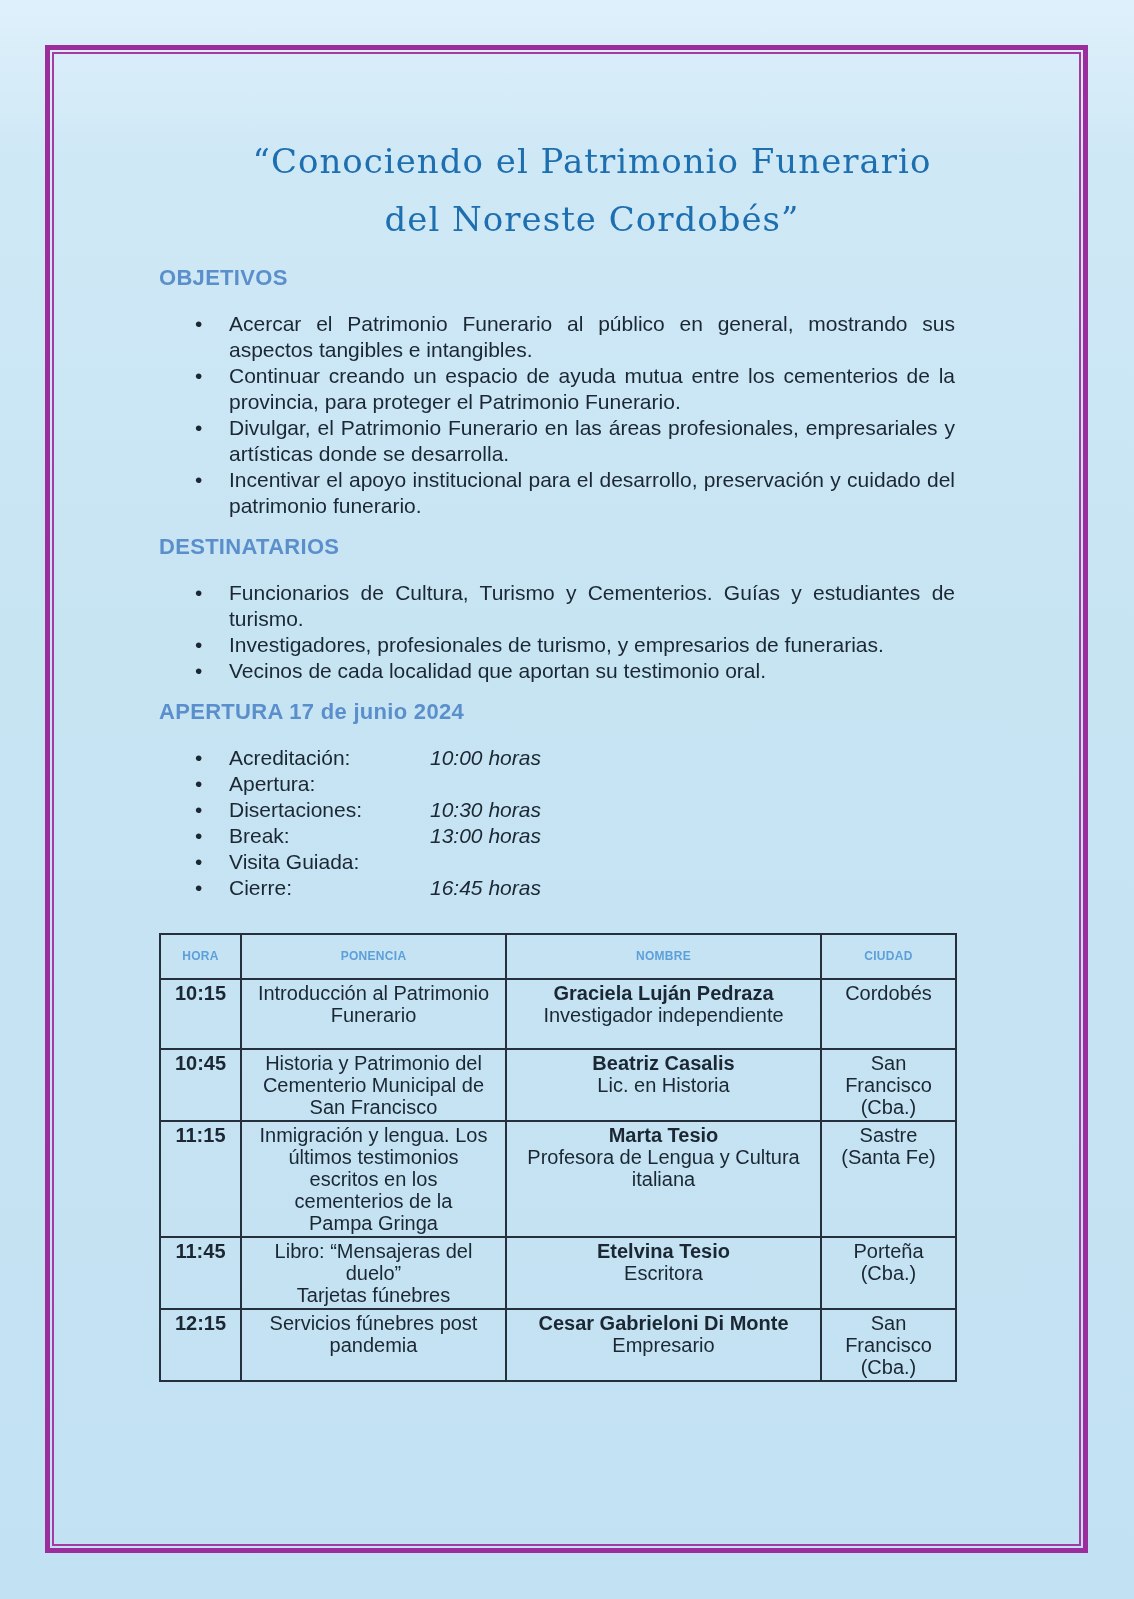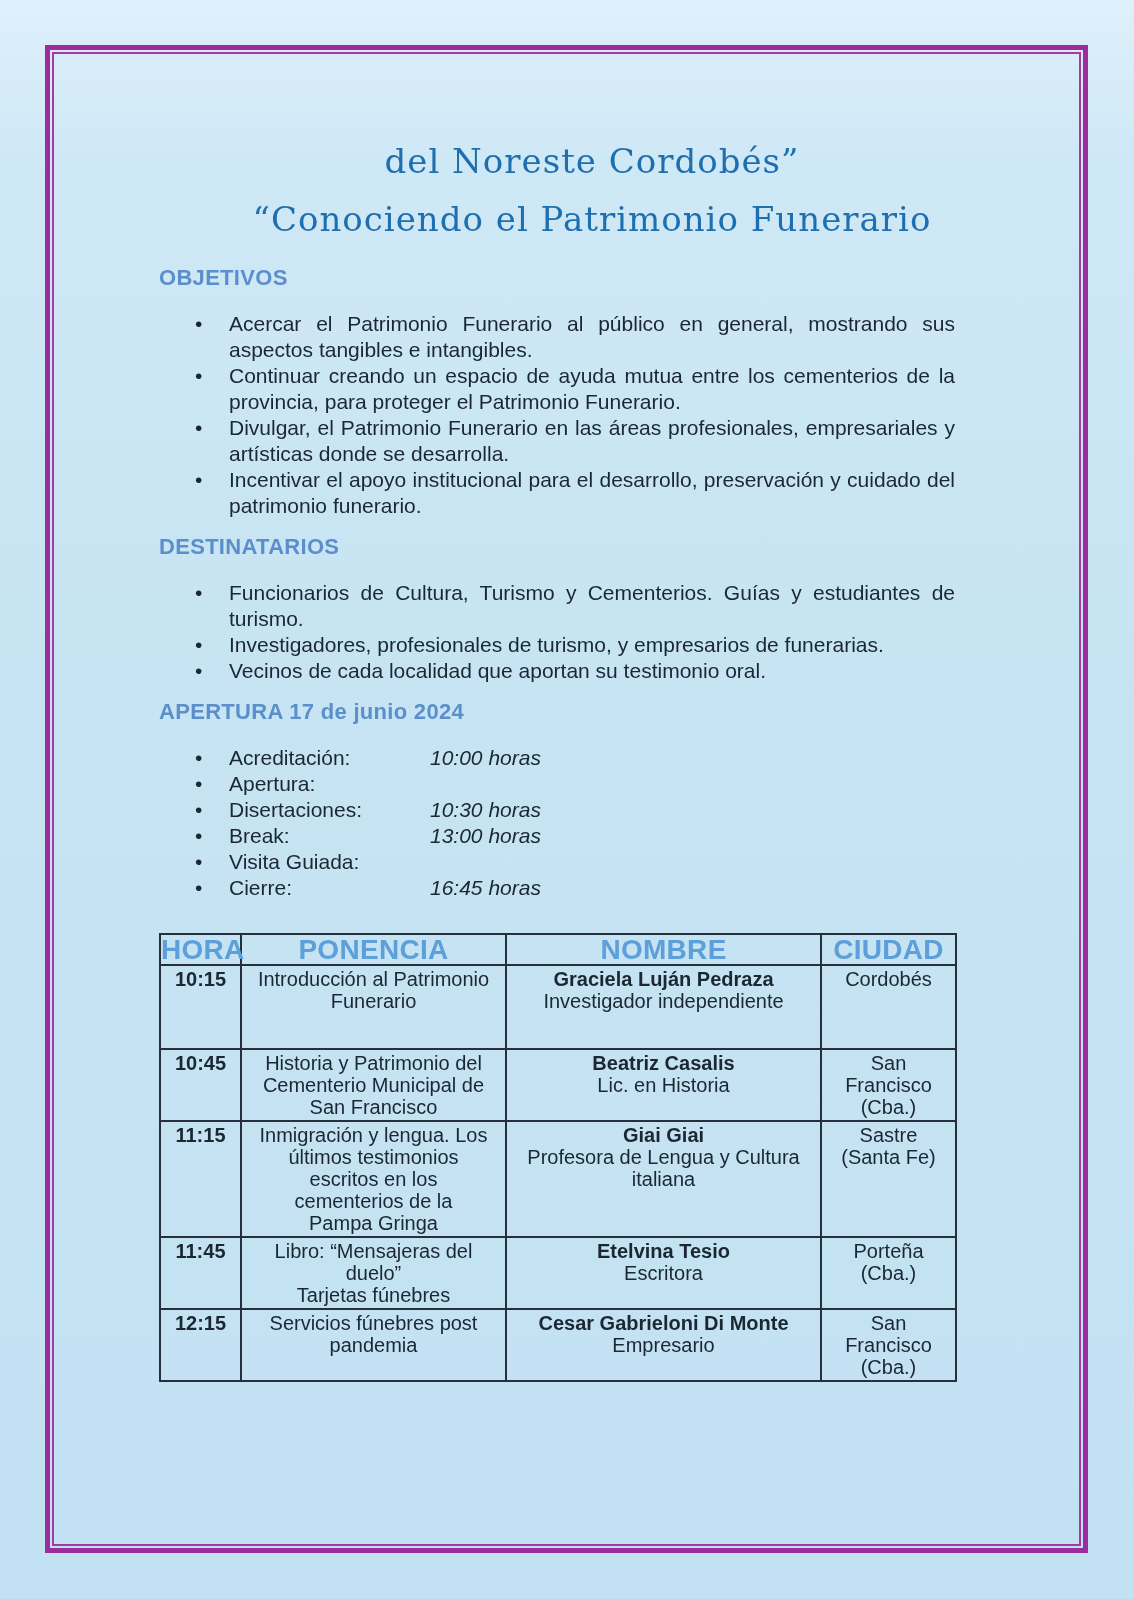--- a/index.html
+++ b/index.html
@@ -37,43 +37,43 @@
   .bullet{flex:0 0 34px;}
   .li-text{flex:1;text-align:justify;}
   .sched-label{flex:0 0 201px;}
   .sched-time{flex:1;font-style:italic;}
   .sched-list{margin-bottom:0;}
   .program-table{
     border-collapse:collapse;width:796px;margin-top:32px;table-layout:fixed;
   }
   .program-table th,.program-table td{border:2px solid #26303c;}
   .program-table th{
-    font-size:28px;line-height:25px;height:31px;padding:0;
+    font-size:12px;line-height:25px;height:45px;padding:0;
     color:#5c9fd9;font-weight:700;letter-spacing:0.3px;box-sizing:border-box;
   }
   .program-table td{
     font-size:20px;line-height:22px;padding:2px 4px;
     vertical-align:top;text-align:center;box-sizing:border-box;
   }
-  .row-tall td{height:84px;}
+  .row-tall td{height:70px;}
   .td-hora{font-weight:700;}
   .speaker-name{font-weight:700;}
   .line{display:block;}
 </style>
 </head>
 <body>
 
 <div class="page">
   <div class="frame-outer">
     <div class="frame-inner">
       <div class="content">
 
         <h1 class="title">
+          <span class="title-line">“Conociendo el Patrimonio Funerario</span>
           <span class="title-line">del Noreste Cordobés”</span>
-          <span class="title-line">“Conociendo el Patrimonio Funerario</span>
         </h1>
 
         <h2 class="section-heading">OBJETIVOS</h2>
         <ul class="blist">
           <li>
             <span class="bullet">•</span>
             <div class="li-text">Acercar el Patrimonio Funerario al público en general, mostrando sus aspectos tangibles e intangibles.</div>
           </li>
           <li>
             <span class="bullet">•</span>
@@ -187,21 +187,21 @@
             <tr>
               <td class="td-hora">11:15</td>
               <td>
                 <span class="line">Inmigración y lengua. Los</span>
                 <span class="line">últimos testimonios</span>
                 <span class="line">escritos en los</span>
                 <span class="line">cementerios de la</span>
                 <span class="line">Pampa Gringa</span>
               </td>
               <td>
-                <span class="line speaker-name">Giai Giai</span>
+                <span class="line speaker-name">Marta Tesio</span>
                 <span class="line">Profesora de Lengua y Cultura</span>
                 <span class="line">italiana</span>
               </td>
               <td>
                 <span class="line">Sastre</span>
                 <span class="line">(Santa Fe)</span>
               </td>
             </tr>
             <tr>
               <td class="td-hora">11:45</td>

